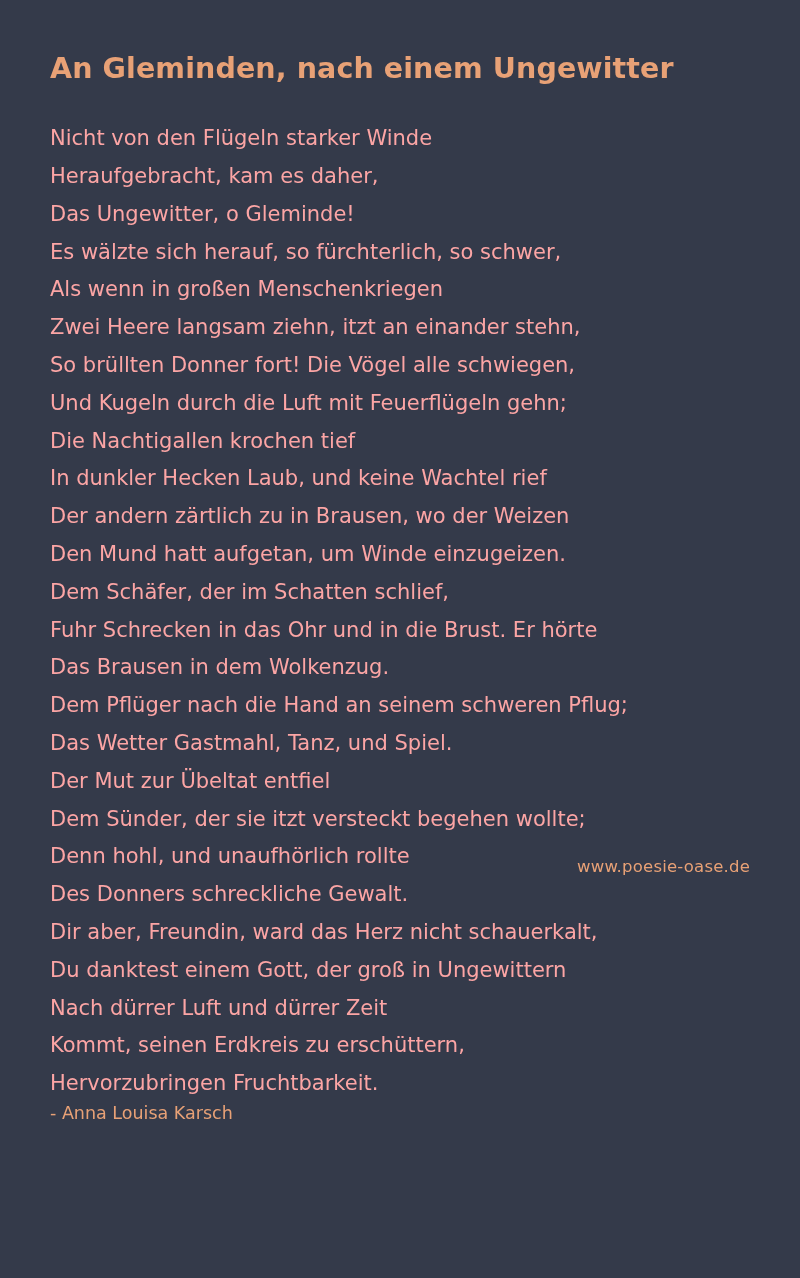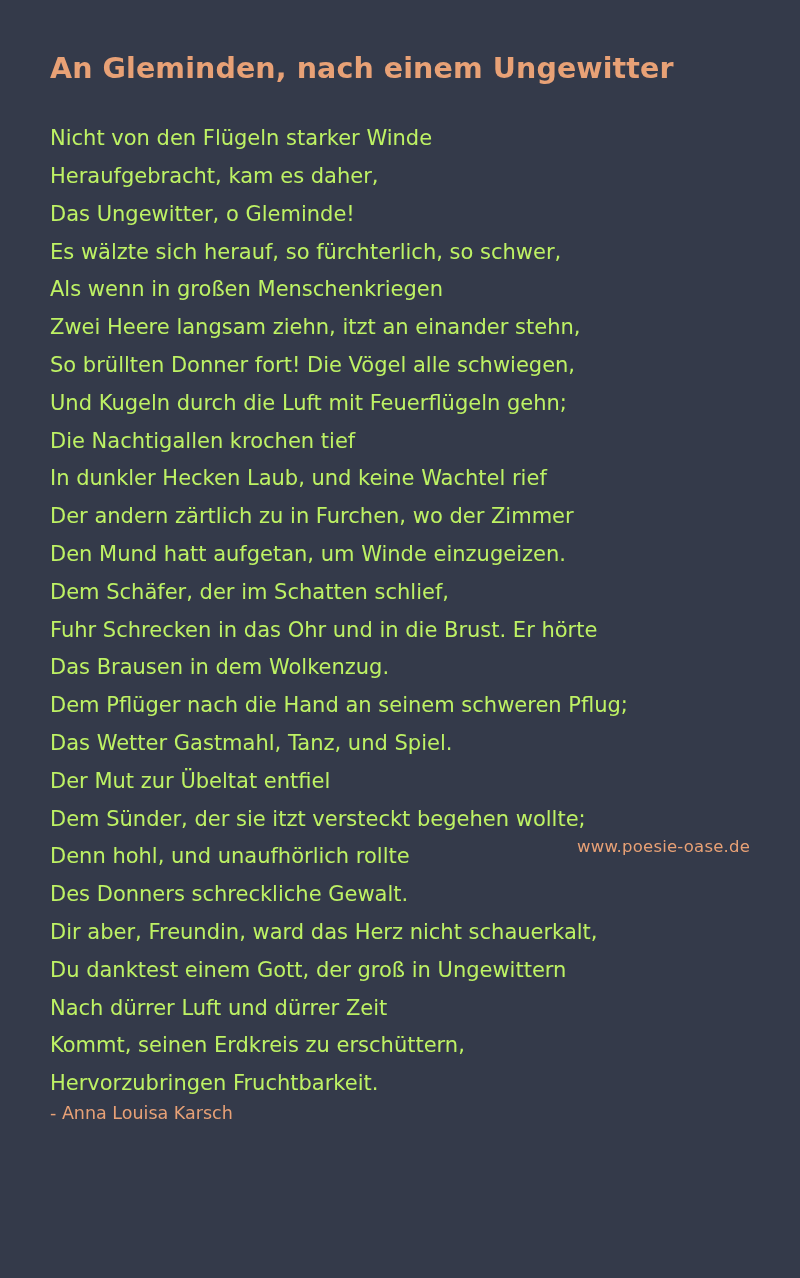--- a/index.html
+++ b/index.html
@@ -23,37 +23,37 @@
   }
   .poem-title {
     color: #e8a176;
     font-size: 28.5px;
     font-weight: bold;
     letter-spacing: 0.1px;
     line-height: 1.2;
     margin: 0 0 34px 0;
   }
   .poem-body {
-    color: #bef264;
+    color: #fca5a5;
     font-size: 21px;
     line-height: 37.8px;
     font-weight: 500;
   }
   .poem-line {
     white-space: pre;
   }
   .poem-author {
     color: #e8a176;
     font-size: 17.5px;
     font-weight: 500;
   }
   .site-url {
     position: absolute;
     right: 50px;
-    bottom: 56px;
+    bottom: 36px;
     color: #e8a176;
     font-size: 16.5px;
     font-weight: 500;
     letter-spacing: 0.2px;
   }
 </style>
 </head>
 <body>
 
 <div class="poem-card">
@@ -63,21 +63,21 @@
     <div class="poem-line">Nicht von den Flügeln starker Winde</div>
     <div class="poem-line">Heraufgebracht, kam es daher,</div>
     <div class="poem-line">Das Ungewitter, o Gleminde!</div>
     <div class="poem-line">Es wälzte sich herauf, so fürchterlich, so schwer,</div>
     <div class="poem-line">Als wenn in großen Menschenkriegen</div>
     <div class="poem-line">Zwei Heere langsam ziehn, itzt an einander stehn,</div>
     <div class="poem-line">So brüllten Donner fort! Die Vögel alle schwiegen,</div>
     <div class="poem-line">Und Kugeln durch die Luft mit Feuerflügeln gehn;</div>
     <div class="poem-line">Die Nachtigallen krochen tief</div>
     <div class="poem-line">In dunkler Hecken Laub, und keine Wachtel rief</div>
-    <div class="poem-line">Der andern zärtlich zu in Furchen, wo der Zimmer</div>
+    <div class="poem-line">Der andern zärtlich zu in Brausen, wo der Weizen</div>
     <div class="poem-line">Den Mund hatt aufgetan, um Winde einzugeizen.</div>
     <div class="poem-line">Dem Schäfer, der im Schatten schlief,</div>
     <div class="poem-line">Fuhr Schrecken in das Ohr und in die Brust. Er hörte</div>
     <div class="poem-line">Das Brausen in dem Wolkenzug.</div>
     <div class="poem-line">Dem Pflüger nach die Hand an seinem schweren Pflug;</div>
     <div class="poem-line">Das Wetter Gastmahl, Tanz, und Spiel.</div>
     <div class="poem-line">Der Mut zur Übeltat entfiel</div>
     <div class="poem-line">Dem Sünder, der sie itzt versteckt begehen wollte;</div>
     <div class="poem-line">Denn hohl, und unaufhörlich rollte</div>
     <div class="poem-line">Des Donners schreckliche Gewalt.</div>

